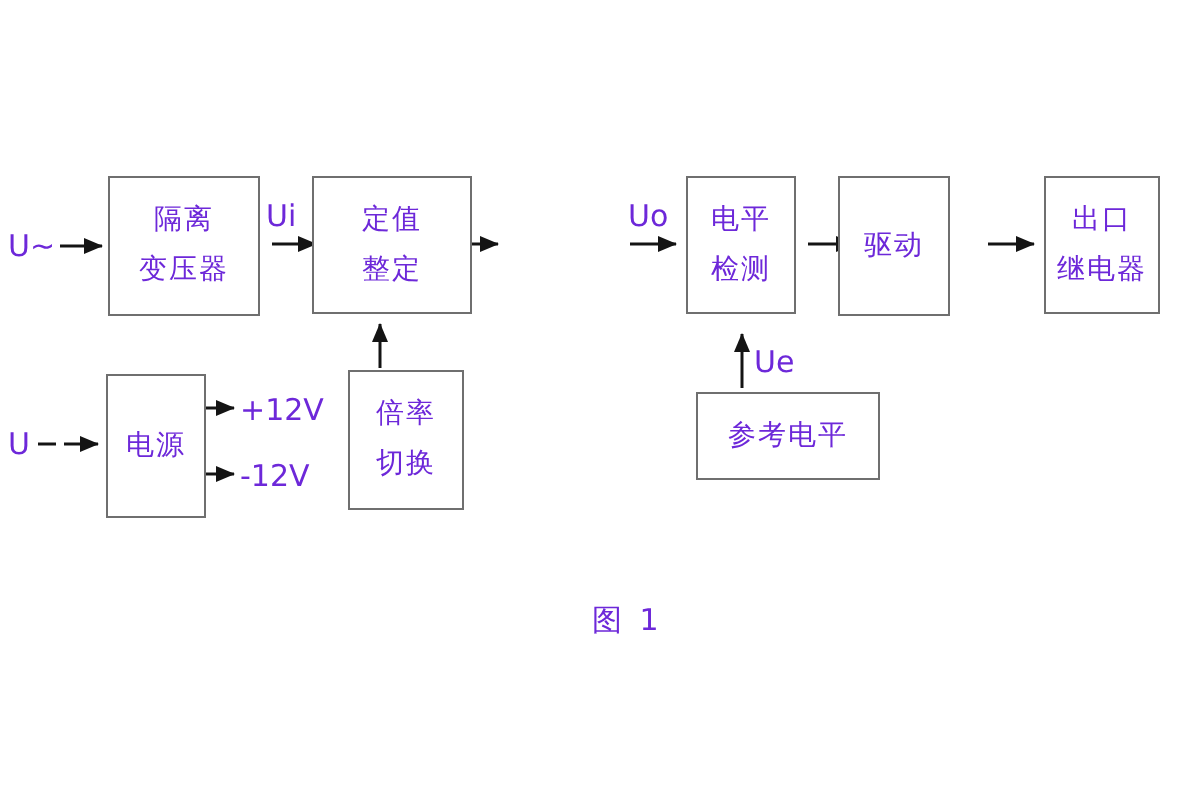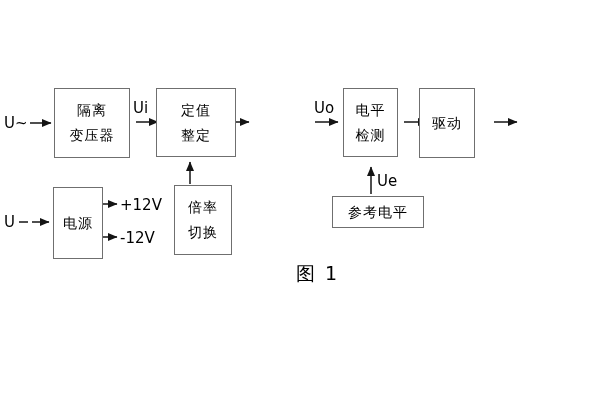--- a/index.html
+++ b/index.html
@@ -1,29 +1,29 @@
 <!DOCTYPE html>
 <html><head>
 <meta charset="utf-8">
 <style>
   html,body { margin:0; padding:0; background:#ffffff; }
   .canvas {
     position:relative; width:600px; height:400px; background:#ffffff;
     font-family:"DejaVu Sans","Liberation Sans",sans-serif;
-    color:#000000; overflow:hidden;
+    color:#6d28d9; overflow:hidden;
   }
   .wires { position:absolute; left:0; top:0; width:600px; height:400px; }
   .box {
     position:absolute; box-sizing:border-box;
     border:1.5px solid #6f6f6f; background:#ffffff;
     display:flex; flex-direction:column; align-items:center; justify-content:center;
     text-align:center; font-size:14px; line-height:25px; letter-spacing:1px;
   }
   .lbl { position:absolute; font-size:15px; white-space:nowrap; }
-  .caption { position:absolute; font-size:19px; letter-spacing:2px; }
+  .caption { position:absolute; font-size:15px; letter-spacing:2px;margin-top:40px; }
 </style>
 </head>
 <body>
 
 <div class="canvas">
 
   <svg class="wires" viewBox="0 0 600 400" xmlns="http://www.w3.org/2000/svg">
     <defs>
       <marker id="ah" markerUnits="userSpaceOnUse" markerWidth="10" markerHeight="9" refX="9" refY="4" orient="auto">
         <path d="M0,0 L9.5,4 L0,8 Z" fill="#141414"></path>
@@ -60,31 +60,35 @@
 
   <div class="box" style="left:343px;top:88px;width:55px;height:69px">
     <span>电平</span>
     <span>检测</span>
   </div>
 
   <div class="box" style="left:419px;top:88px;width:56px;height:70px">
     <span>驱动</span>
   </div>
 
+  <div class="box" style="left:522px;top:88px;width:58px;height:69px">
+    <span>出口</span>
+    <span>继电器</span>
+  </div>
 
   <div class="box" style="left:53px;top:187px;width:50px;height:72px">
     <span>电源</span>
   </div>
 
   <div class="box" style="left:174px;top:185px;width:58px;height:70px">
     <span>倍率</span>
     <span>切换</span>
   </div>
 
-  <div class="box" style="left:332px;top:196px;width:92px;height:32px">
+  <div class="box" style="left:348px;top:196px;width:92px;height:44px">
     <span>参考电平</span>
   </div>
 
   <span class="lbl" style="left:4px;top:114px">U~</span>
   <span class="lbl" style="left:133px;top:99px">Ui</span>
   <span class="lbl" style="left:314px;top:99px">Uo</span>
   <span class="lbl" style="left:377px;top:172px">Ue</span>
   <span class="lbl" style="left:4px;top:213px">U</span>
   <span class="lbl" style="left:120px;top:196px">+12V</span>
   <span class="lbl" style="left:120px;top:229px">-12V</span>

